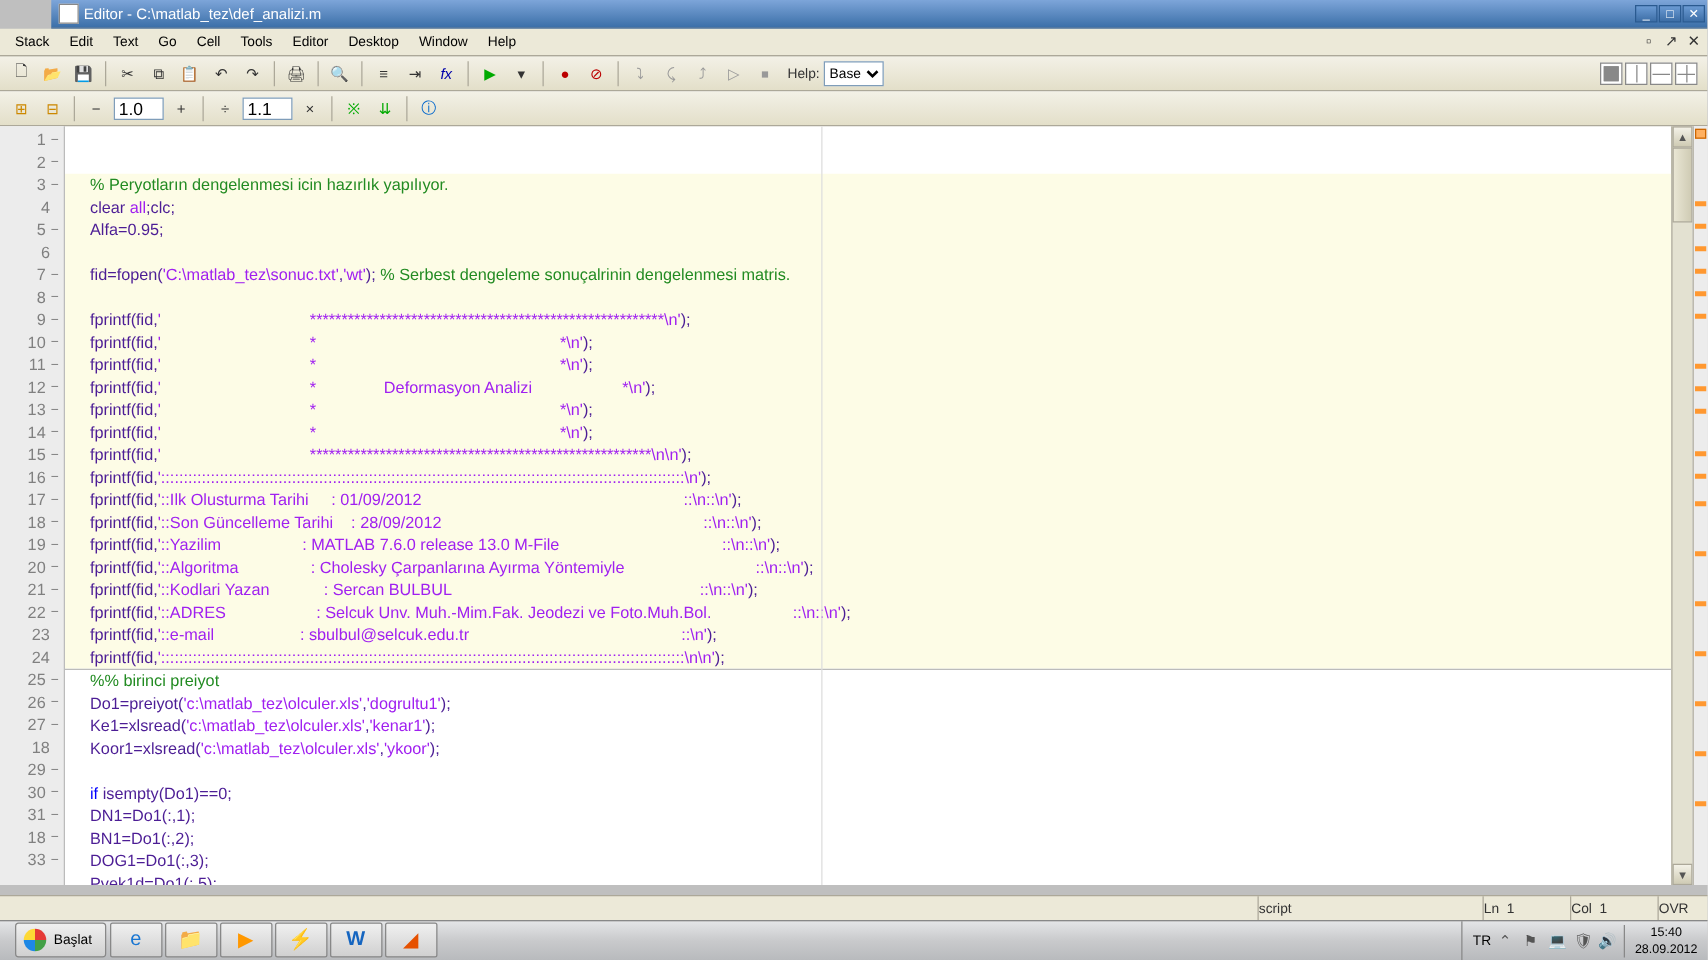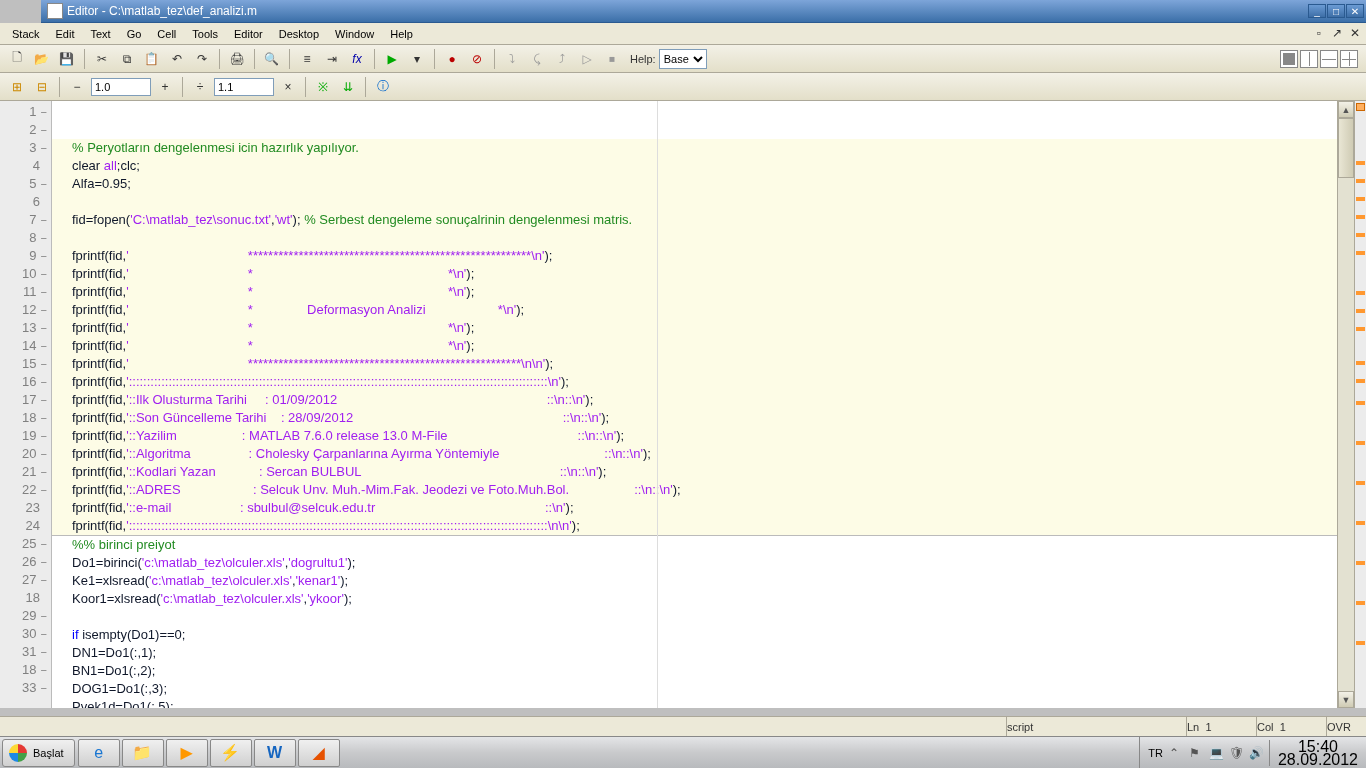--- a/index.html
+++ b/index.html
@@ -16,21 +16,21 @@
 
 .menubar { height:22px; background:#ECE9D8; display:flex; align-items:center; padding-left:4px; border-bottom:1px solid #aca899; position:relative; font-size:11px; }
 .menubar .item { padding:3px 8px; cursor:pointer; }
 .menubar .right { position:absolute; right:4px; top:3px; display:flex; gap:4px; }
 .menubar .right span { width:14px; height:14px; display:flex; align-items:center; justify-content:center; font-size:12px; color:#333; cursor:pointer; border:1px solid transparent; }
 
 
 .toolbar { height:28px; background:linear-gradient(to bottom,#F3F1E7,#E3DFC9); border-bottom:1px solid #aca899; display:flex; align-items:center; padding-left:6px; gap:3px; font-size:11px; }
 .toolbar .sep { width:1px; height:20px; background:#aca899; margin:0 3px; }
 .toolbar .tbtn { width:22px; height:22px; display:flex; align-items:center; justify-content:center; cursor:pointer; border:1px solid transparent; font-size:12px; color:#333; }
-.toolbar input[type=text].num { width:60px; height:18px; font-size:11px; padding:0 3px; border:1px solid #7F9DB9; }
+.toolbar input[type=text].num { width:40px; height:18px; font-size:14px; padding:0 3px; border:1px solid #7F9DB9; }
 .toolbar .stacklbl { margin-left:4px; color:#333; }
 .toolbar select { height:20px; font-size:11px; border:1px solid #7F9DB9; background:#fff; }
 .toolbar .layout-btns { margin-left:auto; margin-right:8px; display:flex; gap:2px; }
 .toolbar .layout-btns .lb { width:18px; height:18px; border:1px solid #888; background:#fff; cursor:pointer; position:relative; }
 .toolbar .layout-btns .lb::before, .toolbar .layout-btns .lb::after { content:''; position:absolute; background:#888; }
 .lb.single::before { left:2px; top:2px; right:2px; bottom:2px; border:1px solid #888; background:transparent; }
 .lb.vsplit::before { left:50%; top:1px; bottom:1px; width:1px; }
 .lb.hsplit::before { left:1px; right:1px; top:50%; height:1px; }
 .lb.quad::before { left:50%; top:1px; bottom:1px; width:1px; }
 .lb.quad::after { left:1px; right:1px; top:50%; height:1px; }
@@ -40,45 +40,45 @@
 .gutter { width:52px; background:#ECECEC; border-right:1px solid #bbb; font-family:"Courier New",monospace; font-size:13px; color:#808080; text-align:right; padding-right:4px; padding-top:2px; line-height:18px; }
 .gutter .g { height:18px; display:flex; justify-content:flex-end; align-items:center; gap:4px; }
 .gutter .g .dash { color:#808080; font-size:11px; }
 .code { flex:1; font-family:"Courier New",monospace; font-size:13px; line-height:18px; padding-top:2px; padding-left:20px; white-space:pre; overflow:hidden; position:relative; }
 .code .sec1 { background:#FDFCE6; margin-left:-20px; padding-left:20px; padding-bottom:0; }
 .code .sec2 { background:#FFFFFF; margin-left:-20px; padding-left:20px; }
 .code .sec-border { border-top:1px solid #bbb; }
 .c-comment { color:#228B22; }
 .c-keyword { color:#0000FF; }
 .c-string { color:#A020F0; }
-.c-text { color:#0f172a; }
+.c-text { color:#4c1d95; }
 .c-bold { font-weight:normal; }
 .code .vline { position:absolute; left:605px; top:0; bottom:0; width:1px; background:#ddd; }
 
 
 .vscroll { width:17px; background:#E3E1D1; display:flex; flex-direction:column; border-left:1px solid #aca899; }
 .vscroll .arrow { height:17px; background:linear-gradient(#F3F1E7,#CFCBB4); border:1px solid #aca899; display:flex; align-items:center; justify-content:center; font-size:9px; color:#555; cursor:pointer; }
 .vscroll .track { flex:1; position:relative; }
 .vscroll .thumb { position:absolute; left:0; right:0; top:0; height:60px; background:linear-gradient(to right,#E9E6D4,#CFCBB4); border:1px solid #aca899; cursor:pointer; }
 .marker-strip { width:12px; background:#ECECEC; border-left:1px solid #aca899; position:relative; }
 .marker-strip .mk { position:absolute; left:1px; right:1px; height:4px; background:#FF9830; }
 
 
 .statusbar { position:absolute; bottom:32px; left:0; right:0; height:20px; background:#ECE9D8; border-top:1px solid #aca899; display:flex; align-items:center; font-size:11px; color:#333; }
 .statusbar .cell { border-left:1px solid #aca899; padding:0 0; height:100%; display:flex; align-items:center; }
 .statusbar .spacer { flex:1; }
 
 
-.taskbar { position:absolute; bottom:0; left:0; right:0; height:32px; background:linear-gradient(to bottom,#E4E5E7 0%,#C9CACC 50%,#B8BABD 100%); border-top:1px solid #888; display:flex; align-items:center; font-size:11px; }
+.taskbar { position:absolute; bottom:0; left:0; right:0; height:32px; background:linear-gradient(to bottom,#E4E5E7 0%,#C9CACC 50%,#B8BABD 100%); border-top:1px solid #888; display:flex; align-items:flex-end; font-size:11px;padding-left:10px; }
 .taskbar .start { height:28px; margin:2px; padding:0 10px 0 6px; background:linear-gradient(to bottom,#F0F0F0,#D0D0D0); border:1px solid #888; border-radius:3px; display:flex; align-items:center; gap:6px; cursor:pointer; }
 .taskbar .start .orb { width:18px; height:18px; border-radius:50%; background:conic-gradient(#E53935 0 90deg,#43A047 90deg 180deg,#1E88E5 180deg 270deg,#FDD835 270deg 360deg); }
 .taskbar .tbitem { width:42px; height:28px; margin:2px 1px; background:linear-gradient(to bottom,#F0F0F0,#D0D0D0); border:1px solid #888; border-radius:2px; display:flex; align-items:center; justify-content:center; font-size:16px; cursor:pointer; }
 .taskbar .tray { margin-left:auto; display:flex; align-items:center; gap:6px; padding-right:8px; height:100%; border-left:1px solid #888; padding-left:8px; }
 .taskbar .tray .ic { width:14px; height:14px; font-size:12px; color:#555; }
-.taskbar .clock { text-align:center; line-height:13px; font-size:16px; padding-left:8px; border-left:1px solid #888; }
+.taskbar .clock { text-align:center; line-height:13px; font-size:10px; padding-left:8px; border-left:1px solid #888; }
 </style>
 </head>
 <body>
 
 <div class="titlebar">
   <span class="icon"></span>
   <span class="title">Editor - C:\matlab_tez\def_analizi.m</span>
   <div class="winbtns">
     <div class="set">
       <div class="winbtn">_</div>
@@ -317,21 +317,21 @@
 <span class="c-text">fprintf(fid,</span><span class="c-string">'::::::::::::::::::::::::::::::::::::::::::::::::::::::::::::::::::::::::::::::::::::::::::::::::::::::::::::::::::::\n'</span><span class="c-text">);</span>
 <span class="c-text">fprintf(fid,</span><span class="c-string">'::Ilk Olusturma Tarihi     : 01/09/2012                                                          ::\n::\n'</span><span class="c-text">);</span>
 <span class="c-text">fprintf(fid,</span><span class="c-string">'::Son Güncelleme Tarihi    : 28/09/2012                                                          ::\n::\n'</span><span class="c-text">);</span>
 <span class="c-text">fprintf(fid,</span><span class="c-string">'::Yazilim                  : MATLAB 7.6.0 release 13.0 M-File                                    ::\n::\n'</span><span class="c-text">);</span>
 <span class="c-text">fprintf(fid,</span><span class="c-string">'::Algoritma                : Cholesky Çarpanlarına Ayırma Yöntemiyle                             ::\n::\n'</span><span class="c-text">);</span>
 <span class="c-text">fprintf(fid,</span><span class="c-string">'::Kodlari Yazan            : Sercan BULBUL                                                       ::\n::\n'</span><span class="c-text">);</span>
 <span class="c-text">fprintf(fid,</span><span class="c-string">'::ADRES                    : Selcuk Unv. Muh.-Mim.Fak. Jeodezi ve Foto.Muh.Bol.                  ::\n::\n'</span><span class="c-text">);</span>
 <span class="c-text">fprintf(fid,</span><span class="c-string">'::e-mail                   : sbulbul@selcuk.edu.tr                                               ::\n'</span><span class="c-text">);</span>
 <span class="c-text">fprintf(fid,</span><span class="c-string">'::::::::::::::::::::::::::::::::::::::::::::::::::::::::::::::::::::::::::::::::::::::::::::::::::::::::::::::::::::\n\n'</span><span class="c-text">);</span>
 </div><div class="sec2 sec-border"><span class="c-comment c-bold">%% birinci preiyot</span>
-<span class="c-text">Do1=birinci(</span><span class="c-string">'c:\matlab_tez\olculer.xls'</span><span class="c-text">,</span><span class="c-string">'dogrultu1'</span><span class="c-text">);</span>
+<span class="c-text">Do1=preiyot(</span><span class="c-string">'c:\matlab_tez\olculer.xls'</span><span class="c-text">,</span><span class="c-string">'dogrultu1'</span><span class="c-text">);</span>
 <span class="c-text">Ke1=xlsread(</span><span class="c-string">'c:\matlab_tez\olculer.xls'</span><span class="c-text">,</span><span class="c-string">'kenar1'</span><span class="c-text">);</span>
 <span class="c-text">Koor1=xlsread(</span><span class="c-string">'c:\matlab_tez\olculer.xls'</span><span class="c-text">,</span><span class="c-string">'ykoor'</span><span class="c-text">);</span>
 
 <span class="c-keyword">if </span><span class="c-text">isempty(Do1)==0;</span>
 <span class="c-text">DN1=Do1(:,1);</span>
 <span class="c-text">BN1=Do1(:,2);</span>
 <span class="c-text">DOG1=Do1(:,3);</span>
 <span class="c-text">Pvek1d=Do1(:,5);</span>
 </div></div>
   <div class="vscroll">

